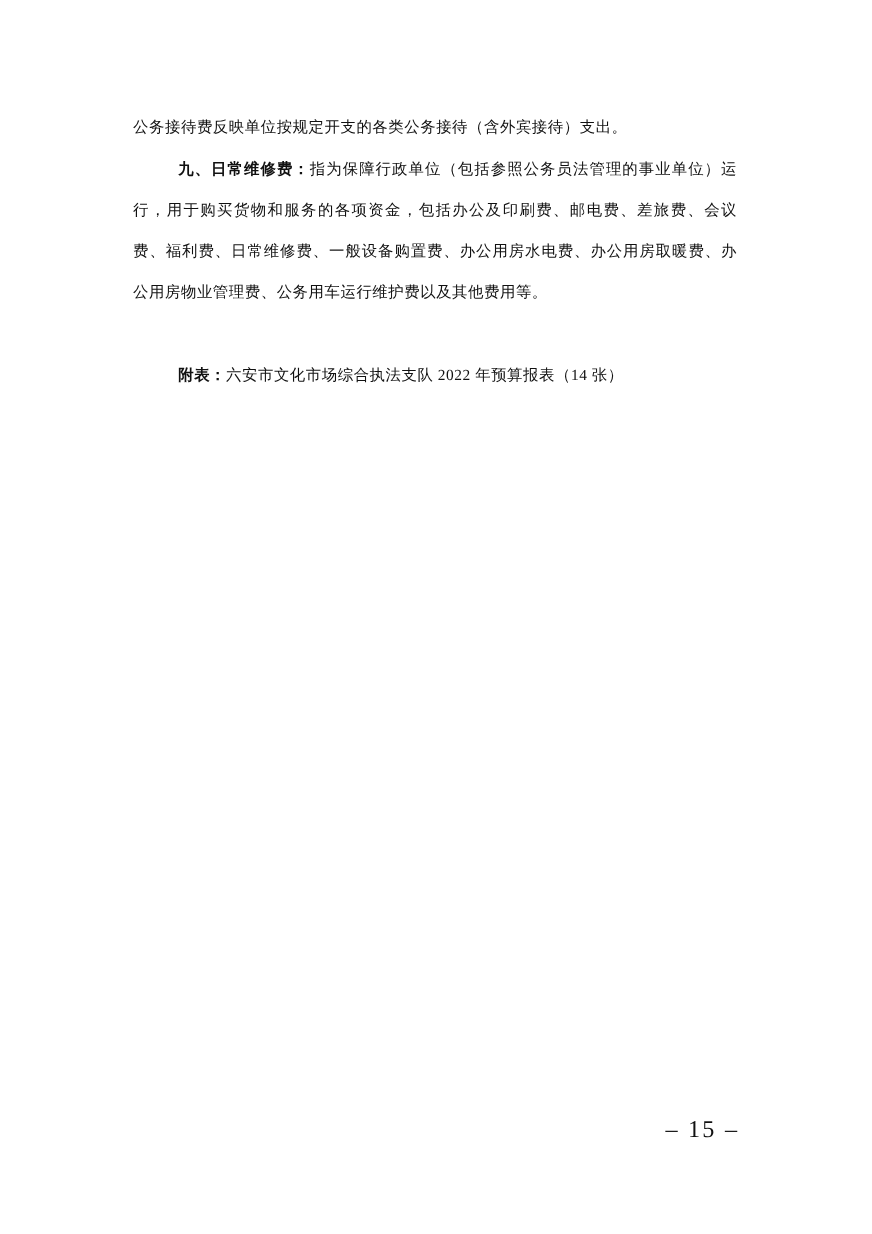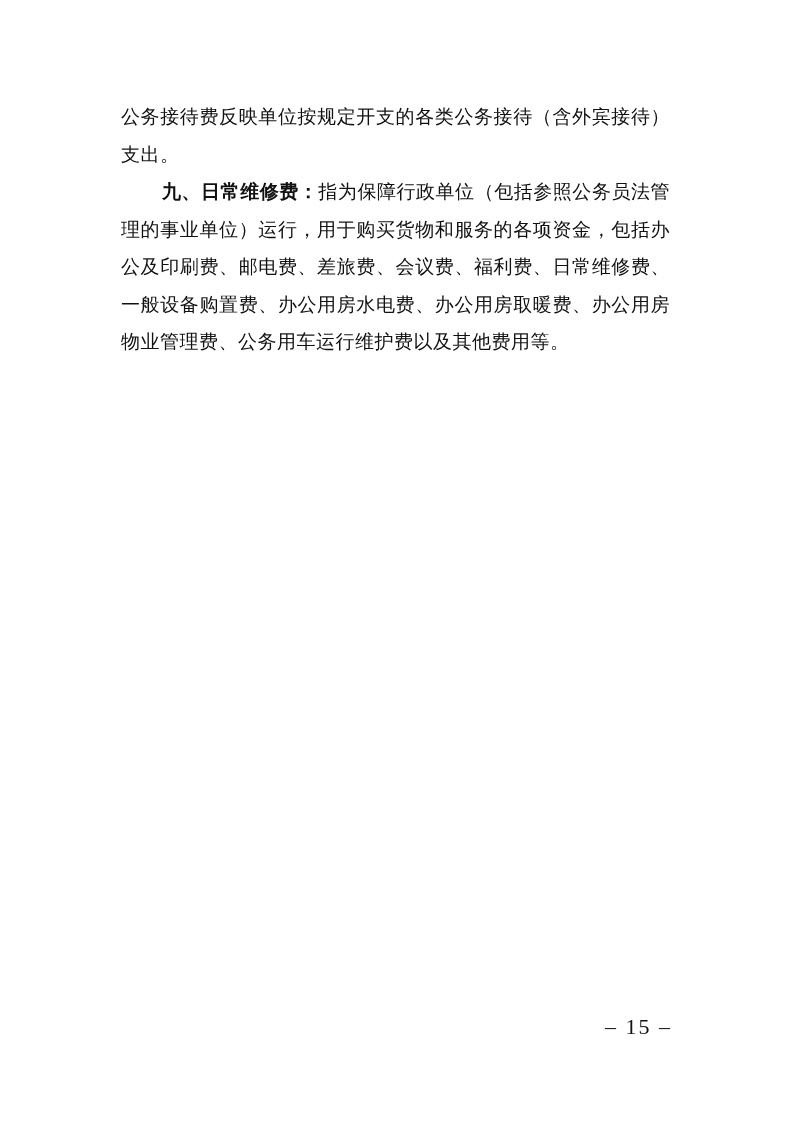--- a/index.html
+++ b/index.html
@@ -21,21 +21,21 @@
     background: #ffffff;
   }
   .content {
     position: absolute;
     left: 121px;
     top: 98px;
     width: 549px;
   }
   .para {
     margin: 0;
-    font-size: 19px;
+    font-size: 14px;
     line-height: 37.5px;
     letter-spacing: 0.5px;
     text-align: justify;
     text-justify: inter-character;
     word-break: break-all;
   }
   .indent {
     text-indent: 41px;
   }
   .attach {
@@ -58,17 +58,18 @@
 </head>
 <body>
 
 <div class="page">
   <div class="content">
 
     <p class="para">公务接待费反映单位按规定开支的各类公务接待（含外宾接待）支出。</p>
 
     <p class="para indent"><span class="hd">九、日常维修费：</span><span>指为保障行政单位（包括参照公务员法管理的事业单位）运行，用于购买货物和服务的各项资金，包括办公及印刷费、邮电费、差旅费、会议费、福利费、日常维修费、一般设备购置费、办公用房水电费、办公用房取暖费、办公用房物业管理费、公务用车运行维护费以及其他费用等。</span></p>
 
+    <p class="para indent attach"><span class="hd">附表：</span><span>六安市文化市场综合执法支队 2022 年预算报表（14 张）</span></p>
 
   </div>
 
   <div class="page-number">– 15 –</div>
 </div>
 
 </body></html>

